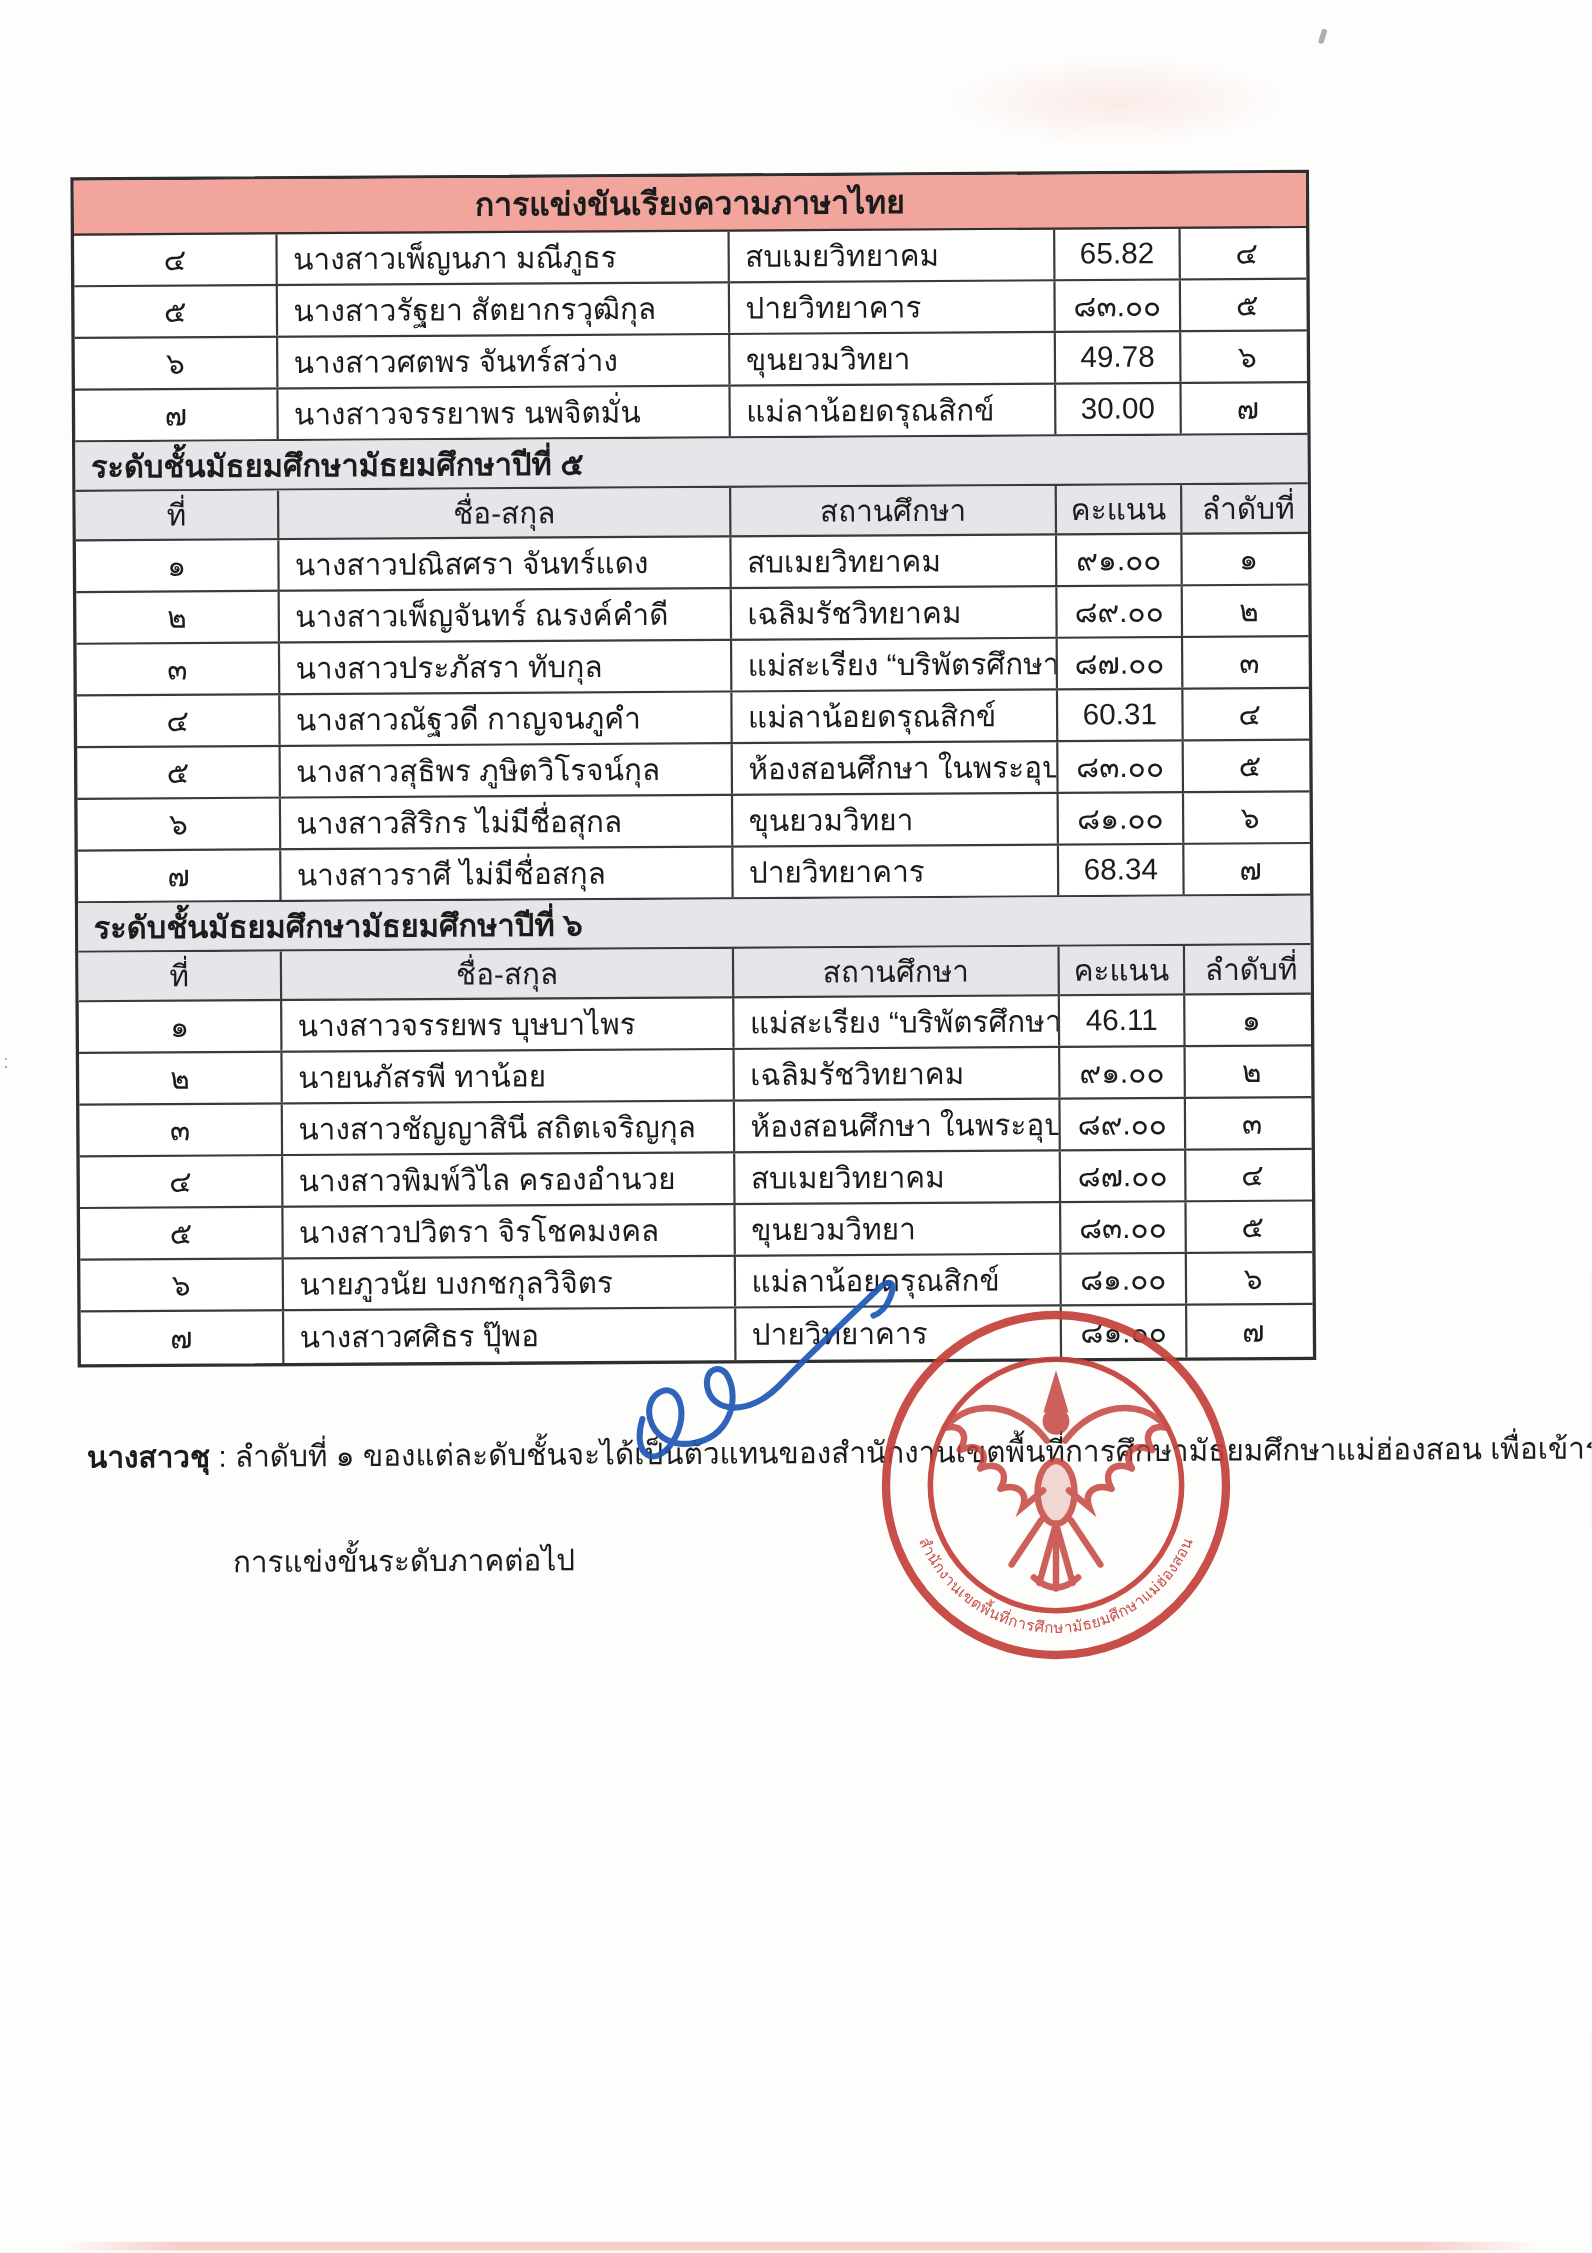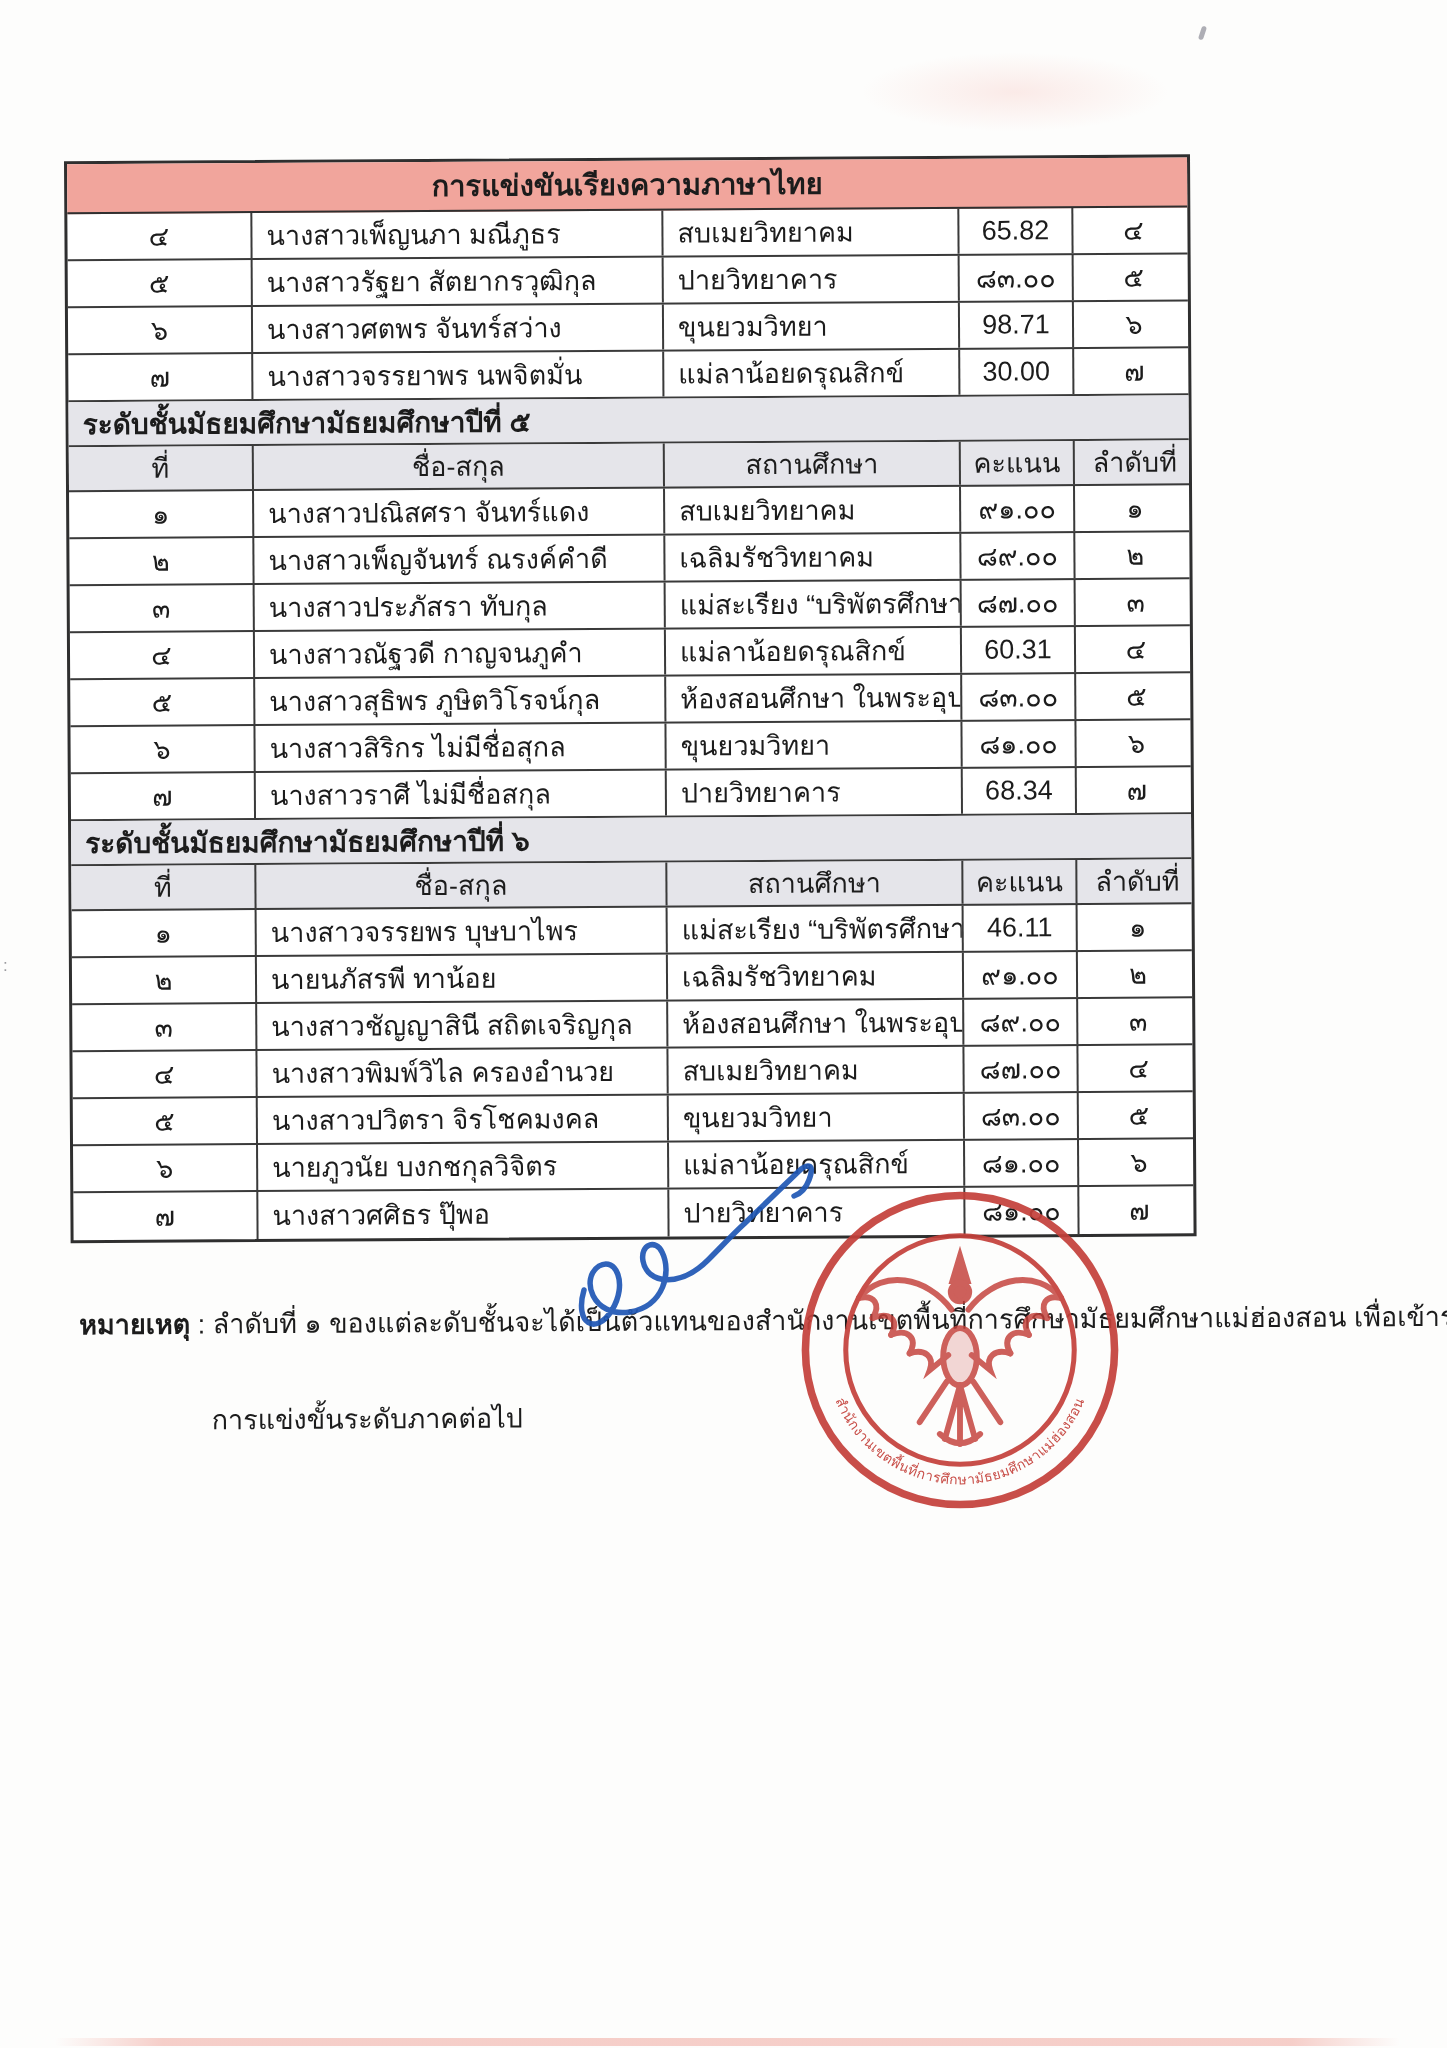--- a/index.html
+++ b/index.html
@@ -128,21 +128,21 @@
           <div class="cell center">๕</div>
           <div class="cell left">นางสาวรัฐยา สัตยากรวุฒิกุล</div>
           <div class="cell left">ปายวิทยาคาร</div>
           <div class="cell center">๘๓.๐๐</div>
           <div class="cell center">๕</div>
         </div>
         <div class="row">
           <div class="cell center">๖</div>
           <div class="cell left">นางสาวศตพร จันทร์สว่าง</div>
           <div class="cell left">ขุนยวมวิทยา</div>
-          <div class="cell center">98.71</div>
+          <div class="cell center">49.78</div>
           <div class="cell center">๖</div>
         </div>
         <div class="row">
           <div class="cell center">๗</div>
           <div class="cell left">นางสาวจรรยาพร นพจิตมั่น</div>
           <div class="cell left">แม่ลาน้อยดรุณสิกข์</div>
           <div class="cell center">30.00</div>
           <div class="cell center">๗</div>
         </div>
         <div class="section-row">ระดับชั้นมัธยมศึกษามัธยมศึกษาปีที่ ๕</div>
@@ -255,21 +255,21 @@
         <div class="row">
           <div class="cell center">๗</div>
           <div class="cell left">นางสาวศศิธร ปุ๊พอ</div>
           <div class="cell left">ปายวิทยาคาร</div>
           <div class="cell center">๘๑.๐๐</div>
           <div class="cell center">๗</div>
         </div>
       </div>
 
     <div class="note">
-      <span class="note-label">หมายเหตุ</span><span> : </span><span>ลำดับที่ ๑ ของแต่ละดับชั้นจะได้เป็นตัวแทนของสำนักงานเขตพื้นที่การศึกษามัธยมศึกษาแม่ฮ่องสอน เพื่อเข้าร่วม</span>
+      <span class="note-label">นางสาวชุ</span><span> : </span><span>ลำดับที่ ๑ ของแต่ละดับชั้นจะได้เป็นตัวแทนของสำนักงานเขตพื้นที่การศึกษามัธยมศึกษาแม่ฮ่องสอน เพื่อเข้าร่วม</span>
     </div>
     <div class="note-line2">การแข่งขั้นระดับภาคต่อไป</div>
   </div>
 
   <svg class="seal" viewBox="0 0 400 400">
     <circle class="seal-ring outer" cx="200" cy="200" r="184"></circle>
     <circle class="seal-ring inner" cx="200" cy="200" r="136"></circle>
     <path id="seal-arc" d="M 40,200 A 160,160 0 0 0 360,200" fill="none"></path>
     <text class="seal-text"><textPath href="#seal-arc" startOffset="50%" text-anchor="middle">สำนักงานเขตพื้นที่การศึกษามัธยมศึกษาแม่ฮ่องสอน</textPath></text>
     <g class="garuda" fill="none" stroke-width="7" stroke-linecap="round" opacity="0.9">

